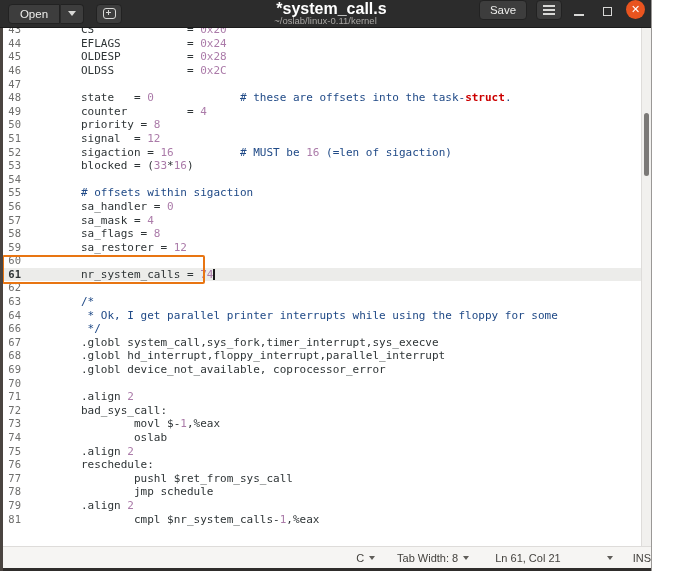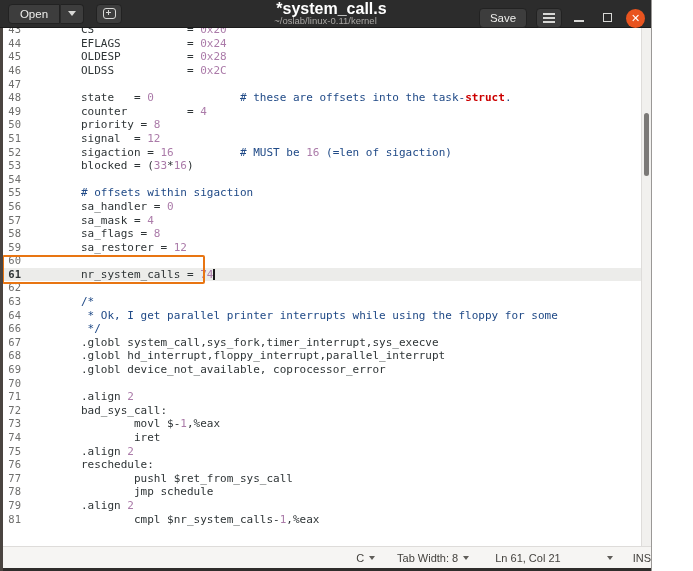--- a/index.html
+++ b/index.html
@@ -25,21 +25,21 @@
             position:relative; }
   .newdoc-icon:before { content:""; position:absolute; left:4.2px; top:1.2px;
             width:1.6px; height:5px; background:#d8d8d6; }
   .newdoc-icon:after { content:""; position:absolute; left:2.5px; top:2.9px;
             width:5px; height:1.6px; background:#d8d8d6; }
   .hb-title { position:absolute; left:0; right:0; top:2px; text-align:center;
               pointer-events:none; }
   .hb-title .t { font-size:16px; font-weight:bold; color:#ffffff; line-height:13px;padding-left:12px; }
   .hb-title .s { font-size:9.5px; color:#a9a7a4; line-height:11px; }
   .hb-right { position:absolute; right:6px; top:0; height:28px;
-              display:flex; align-items:flex-end; }
+              display:flex; align-items:flex-start; }
   .save-btn { width:48px; border-radius:4px; }
   .menu-btn { width:26px; margin-left:9px; border-radius:4px;
               flex-direction:column; gap:2.2px; }
   .menu-btn i { display:block; width:12px; height:1.6px; background:#d8d8d6; }
   .win-ctl { width:22px; height:22px; margin-left:6px; display:flex;
              align-items:center; justify-content:center; }
   .min-glyph { width:10px; height:2px; background:#d8d8d6; margin-top:8px; }
   .max-glyph { width:9px; height:9px; border:1.6px solid #d8d8d6; }
   .close-btn { width:19px; height:19px; border-radius:50%;
                background:var(--close-bg,#e9541f);
@@ -160,21 +160,21 @@
         <div class="row"><span class="ln">63</span><span class="ln-space"></span><span class="code"><span class="c">/*</span></span></div>
         <div class="row"><span class="ln">64</span><span class="ln-space"></span><span class="code"><span class="c"> * Ok, I get parallel printer interrupts while using the floppy for some</span></span></div>
         <div class="row"><span class="ln">66</span><span class="ln-space"></span><span class="code"><span class="c"> */</span></span></div>
         <div class="row"><span class="ln">67</span><span class="ln-space"></span><span class="code"><span class="p">.globl system_call,sys_fork,timer_interrupt,sys_execve</span></span></div>
         <div class="row"><span class="ln">68</span><span class="ln-space"></span><span class="code"><span class="p">.globl hd_interrupt,floppy_interrupt,parallel_interrupt</span></span></div>
         <div class="row"><span class="ln">69</span><span class="ln-space"></span><span class="code"><span class="p">.globl device_not_available, coprocessor_error</span></span></div>
         <div class="row"><span class="ln">70</span><span class="ln-space"></span><span class="code"></span></div>
         <div class="row"><span class="ln">71</span><span class="ln-space"></span><span class="code"><span class="p">.align </span><span class="n">2</span></span></div>
         <div class="row"><span class="ln">72</span><span class="ln-space"></span><span class="code"><span class="p">bad_sys_call:</span></span></div>
         <div class="row"><span class="ln">73</span><span class="ln-space"></span><span class="code"><span class="p">        movl $-</span><span class="n">1</span><span class="p">,%eax</span></span></div>
-        <div class="row"><span class="ln">74</span><span class="ln-space"></span><span class="code"><span class="p">        iret</span></span></div>
+        <div class="row"><span class="ln">74</span><span class="ln-space"></span><span class="code"><span class="p">        oslab</span></span></div>
         <div class="row"><span class="ln">75</span><span class="ln-space"></span><span class="code"><span class="p">.align </span><span class="n">2</span></span></div>
         <div class="row"><span class="ln">76</span><span class="ln-space"></span><span class="code"><span class="p">reschedule:</span></span></div>
         <div class="row"><span class="ln">77</span><span class="ln-space"></span><span class="code"><span class="p">        pushl $ret_from_sys_call</span></span></div>
         <div class="row"><span class="ln">78</span><span class="ln-space"></span><span class="code"><span class="p">        jmp schedule</span></span></div>
         <div class="row"><span class="ln">79</span><span class="ln-space"></span><span class="code"><span class="p">.align </span><span class="n">2</span></span></div>
         <div class="row"><span class="ln">81</span><span class="ln-space"></span><span class="code"><span class="p">        cmpl $nr_system_calls-</span><span class="n">1</span><span class="p">,%eax</span></span></div>
       </div>
     <div class="annotation-rect" style="left: 2px; top: 227px; width: 203px; height: 29px;"></div>
     <div class="scrollbar">
       <div class="scroll-thumb"></div>

